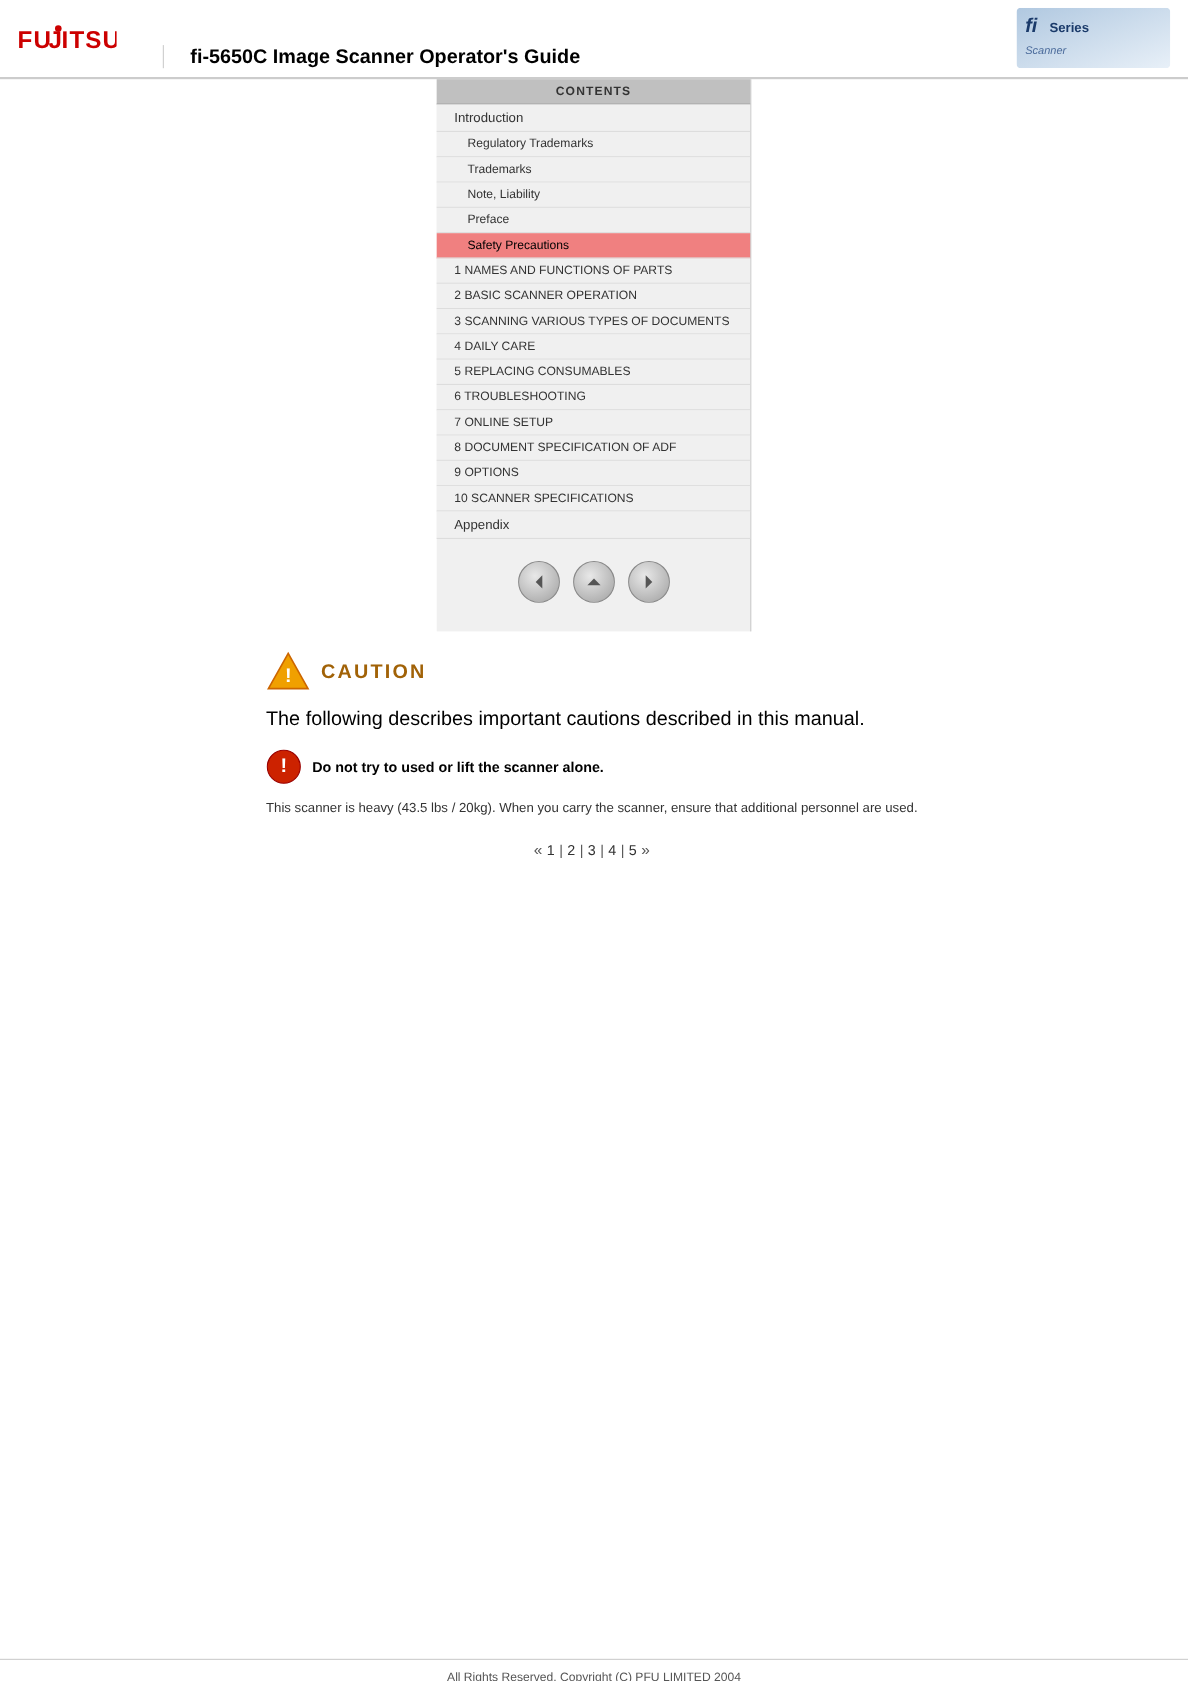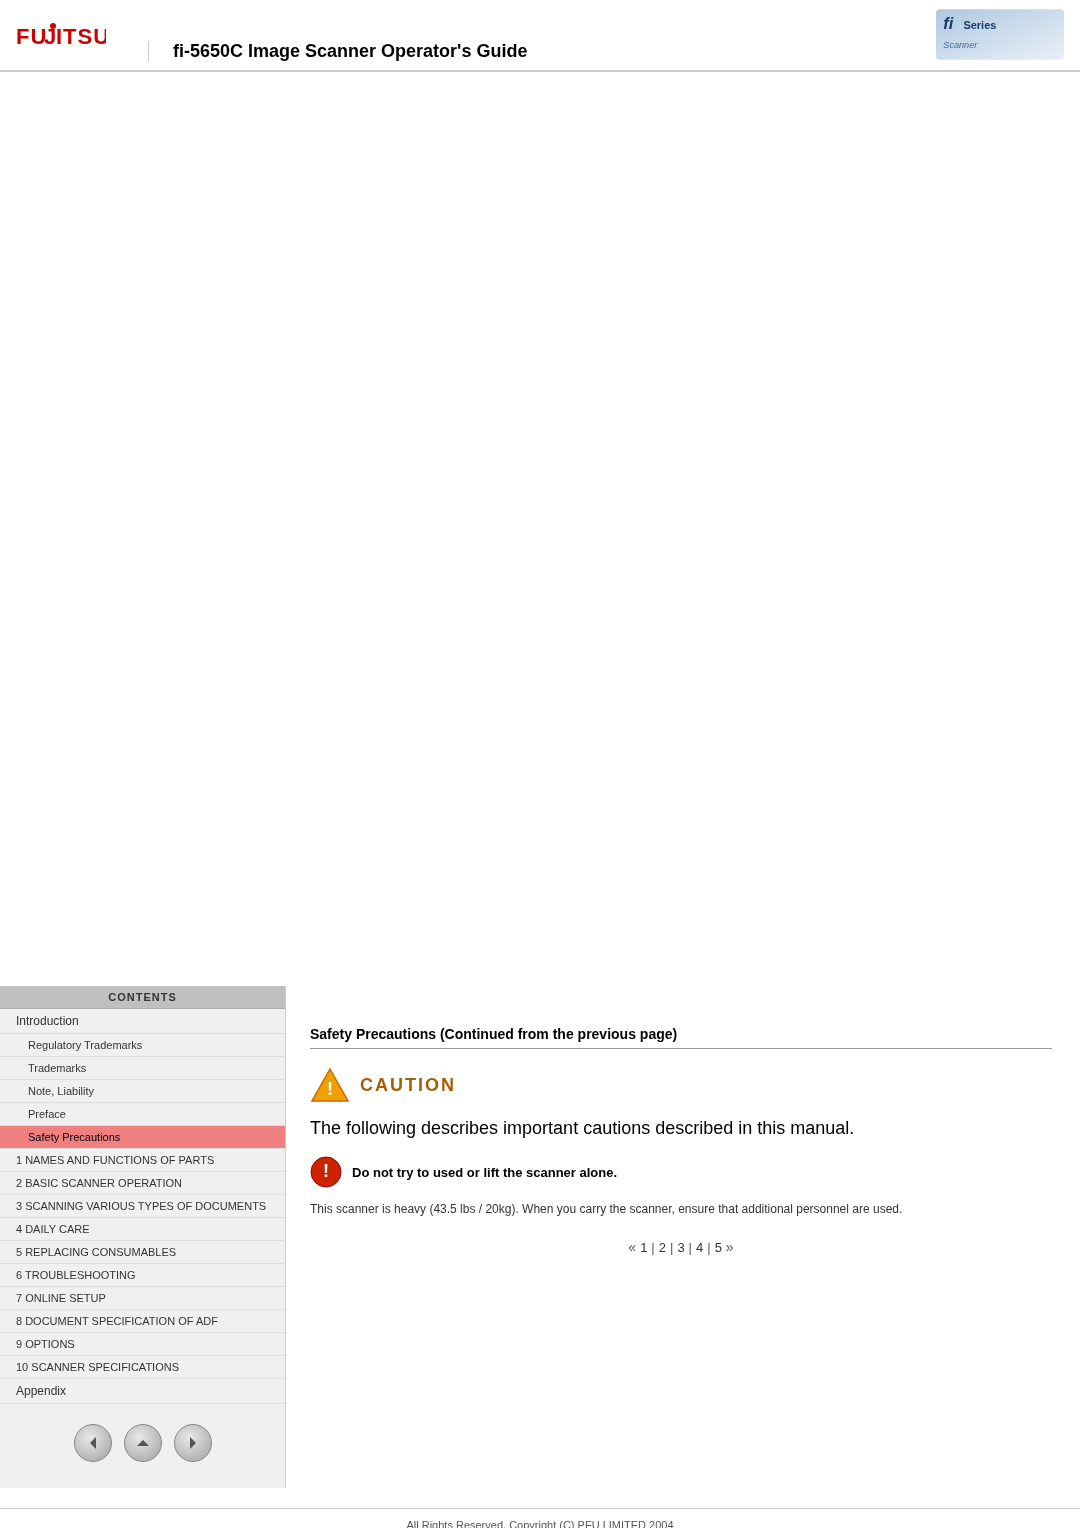--- a/index.html
+++ b/index.html
@@ -36,35 +36,36 @@
     .header-title {
       flex: 1;
       font-size: 18px;
       font-weight: bold;
       color: #000;
       padding-left: 24px;
       border-left: 1px solid #ccc;
       margin-left: 12px;
     }
     .fi-series-logo {
-      width: 128px;
+      width: 140px;
       height: 55px;
       position: relative;
       overflow: hidden;
     }
     .fi-series-logo svg {
       width: 100%;
       height: 100%;
     }
 
     
     .main-layout {
       display: flex;
-      align-items: flex-end;
+      align-items: center;
       min-height: calc(1528px - 72px - 40px);
+      flex-direction: column;
     }
 
     
     .sidebar {
       width: 286px;
       min-width: 286px;
       border-right: 1px solid #ccc;
       background: #f0f0f0;
       min-height: 500px;
       padding-bottom: 16px;
@@ -287,21 +288,20 @@
       </div>
       <div class="nav-btn">
         <svg width="18" height="18" viewBox="0 0 18 18">
           <polygon points="6,3 12,9 6,15" fill="#555"></polygon>
         </svg>
       </div>
     </div>
   </div>
 
   <div class="content-area">
-    <div class="content-section-title">Safety Precautions (Continued from the previous page)</div>
 
     <div class="caution-box">
       <svg class="caution-triangle" viewBox="0 0 40 36" width="40" height="36">
         <polygon points="20,2 38,34 2,34" fill="#f0a000" stroke="#cc6600" stroke-width="1.5"></polygon>
         <text x="20" y="28" text-anchor="middle" font-size="18" font-weight="bold" fill="#fff">!</text>
       </svg>
       <span class="caution-label">CAUTION</span>
     </div>
 
     <p class="caution-description">The following describes important cautions described in this manual.</p>

